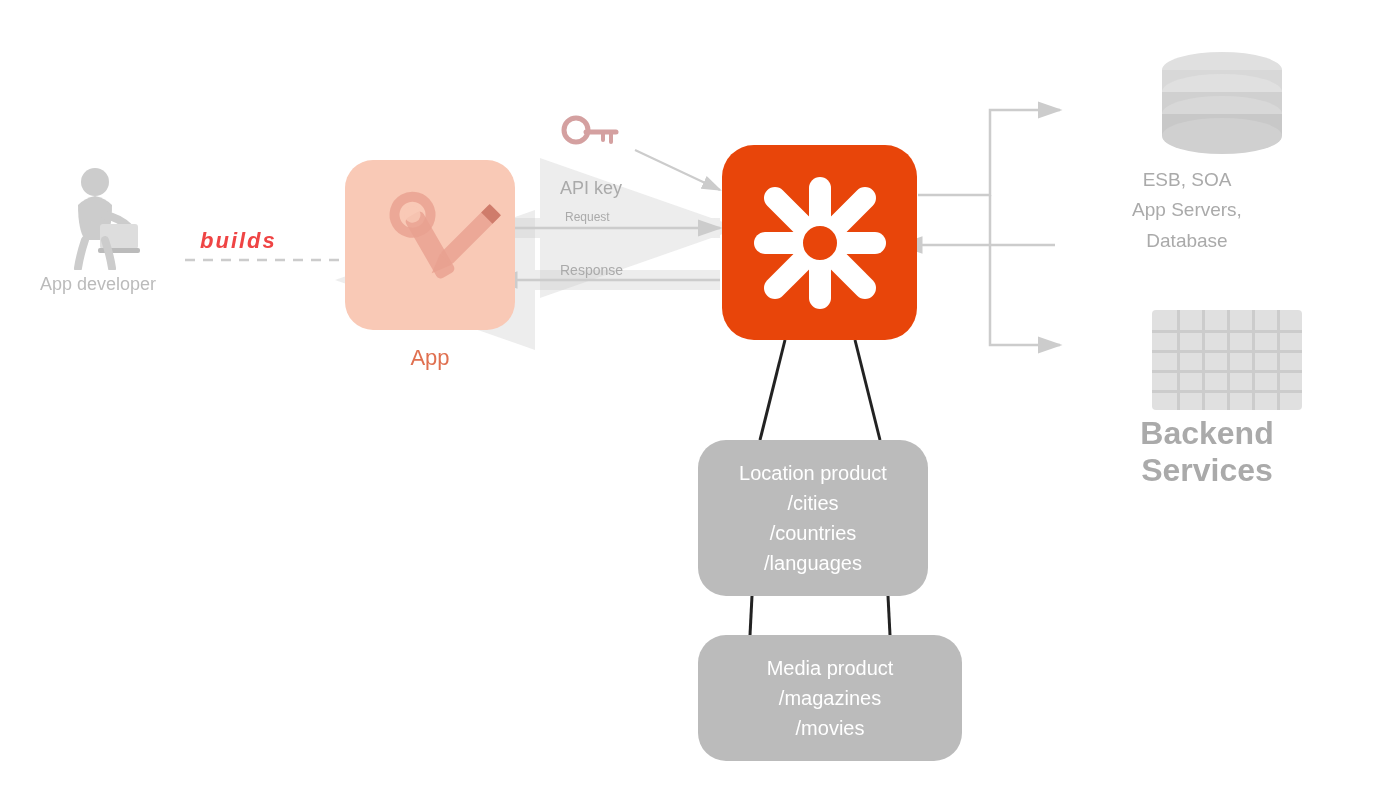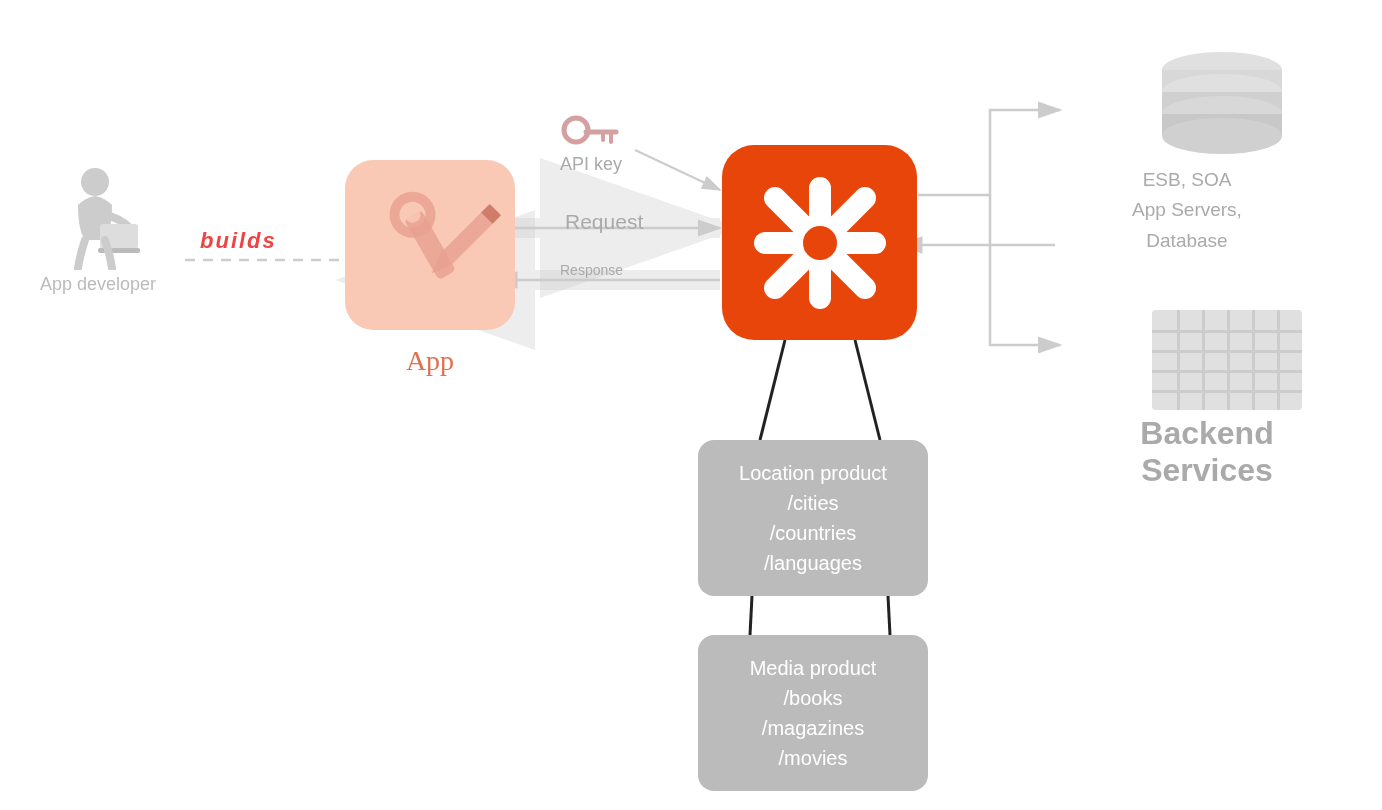--- a/index.html
+++ b/index.html
@@ -55,23 +55,22 @@
       border-radius: 28px;
     }
 
     .app-label {
       position: absolute;
       left: 345px;
       top: 345px;
       width: 170px;
       text-align: center;
       color: #e07050;
-      font-size: 28px;
+      font-size: 22px;
       font-weight: 500;
-      font-family: Liberation Serif, serif;
     }
 
     
     .api-box {
       position: absolute;
       left: 722px;
       top: 145px;
       width: 195px;
       height: 195px;
       background: #e8450a;
@@ -93,20 +92,21 @@
     }
 
     
     .api-key-section {
       position: absolute;
       left: 560px;
       top: 110px;
       display: flex;
       flex-direction: column;
       align-items: center;
+      gap: 24px;
     }
 
     .api-key-label {
       color: #aaa;
       font-size: 18px;
       margin-top: 4px;
     }
 
     .backend-label {
       position: absolute;
@@ -116,38 +116,38 @@
       text-align: center;
       color: #aaa;
       font-size: 32px;
       font-weight: 700;
     }
 
     
     .product-box {
       position: absolute;
       background: #bbb;
-      border-radius: 16px;
+      border-radius: 28px;
       text-align: center;
       padding: 18px 20px;
       color: #fff;
       font-size: 20px;
       line-height: 1.5;
     }
 
     .location-box {
       left: 698px;
       top: 440px;
       width: 230px;
     }
 
     .media-box {
       left: 698px;
       top: 635px;
-      width: 230px;
+      width: 264px;
     }
 
     
     .lines-svg {
       position: absolute;
       top: 0;
       left: 0;
       width: 1382px;
       height: 810px;
       pointer-events: none;
@@ -238,21 +238,21 @@
   <div class="api-key-section">
     <svg width="60" height="40" viewBox="0 0 60 40">
       <circle cx="15" cy="20" r="12" fill="none" stroke="#d4a0a0" stroke-width="5"></circle>
       <line x1="25" y1="22" x2="55" y2="22" stroke="#d4a0a0" stroke-width="5" stroke-linecap="round"></line>
       <line x1="50" y1="22" x2="50" y2="32" stroke="#d4a0a0" stroke-width="4" stroke-linecap="round"></line>
       <line x1="42" y1="22" x2="42" y2="30" stroke="#d4a0a0" stroke-width="4" stroke-linecap="round"></line>
     </svg>
     <div class="api-key-label">API key</div>
   </div>
 
-  <div style="position:absolute;left:565px;top:210px;color:#aaa;font-size:21px;">Request</div>
+  <div style="position:absolute;left:565px;top:210px;color:#aaa;font-size:12px;">Request</div>
 
   <div style="position:absolute;left:560px;top:262px;color:#aaa;font-size:14px;">Response</div>
 
   <div class="api-box">
 
     <svg width="140" height="140" viewBox="0 0 140 140">
 
       <line x1="70" y1="15" x2="70" y2="125" stroke="white" stroke-width="22" stroke-linecap="round"></line>
       <line x1="15" y1="70" x2="125" y2="70" stroke="white" stroke-width="22" stroke-linecap="round"></line>
       <line x1="25" y1="25" x2="115" y2="115" stroke="white" stroke-width="22" stroke-linecap="round"></line>
@@ -299,18 +299,17 @@
 
   <div class="product-box location-box">
     <div style="font-weight:500;">Location product</div>
     <div>/cities</div>
     <div>/countries</div>
     <div>/languages</div>
   </div>
 
   <div class="product-box media-box">
     <div style="font-weight:500;">Media product</div>
-    <div>/books</div>
     <div>/magazines</div>
     <div>/movies</div>
   </div>
 
 </div>
 
 </body></html>

